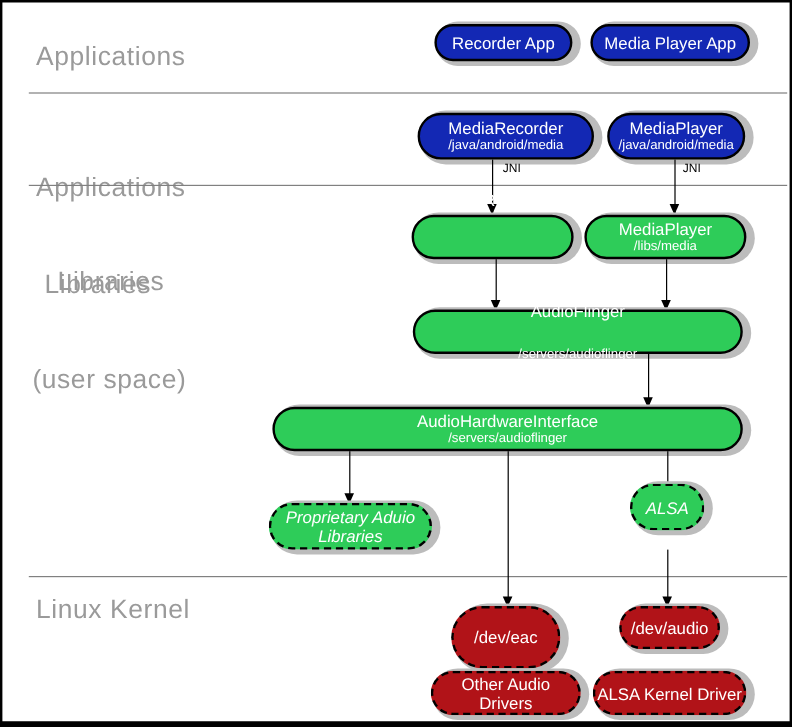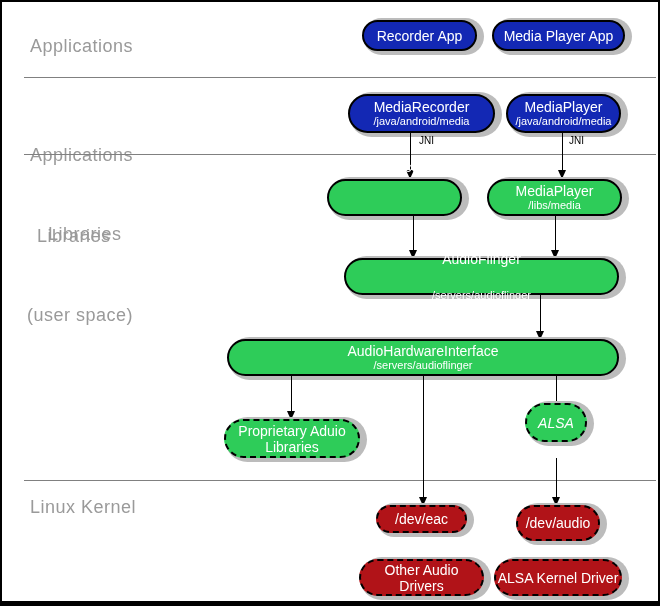--- a/index.html
+++ b/index.html
@@ -4,21 +4,21 @@
 <style>
   html,body { margin:0; padding:0; background:#fff; }
   #frame {
     position:relative; width:660px; height:606px;
     box-sizing:border-box; background:#ffffff;
     border:2px solid #000; border-bottom-width:5px;
     font-family:"Liberation Sans", sans-serif;
     overflow:hidden;
   }
   .layer-label {
-    position:absolute; color:#9a9a9a; font-size:18px; line-height:27px;
+    position:absolute; color:#9a9a9a; font-size:22px; line-height:27px;
     letter-spacing:0.5px; white-space:pre;
   }
   .divider {
     position:absolute; left:22px; width:632px; height:0;
     border-top:1px solid #808080;
   }
   .pill {
     position:absolute; box-sizing:border-box;
     border:2px solid #000; border-radius:999px;
     display:flex; flex-direction:column; align-items:center; justify-content:center;
@@ -81,21 +81,21 @@
 
   <div class="arrow" style="left:408px;top:131px;height:45px;">
       <i class="head"></i>
     </div>
   <div class="arrow" style="left:560px;top:131px;height:45px;">
       <i class="head"></i>
     </div>
   <div class="edge-label" style="left:417px;top:133px;">JNI</div>
   <div class="edge-label" style="left:567px;top:133px;">JNI</div>
 
-  <div class="pill green" style="left:325px;top:177px;width:135px;height:37px;gap:48px;">
+  <div class="pill green" style="left:341px;top:177px;width:135px;height:37px;gap:48px;">
     <div class="pill-title">Media Recorder</div>
     <div class="pill-sub">/extlibs/pv/android</div>
   </div>
   <div class="pill green" style="left:485px;top:177px;width:135px;height:37px;">
     <div class="pill-title">MediaPlayer</div>
     <div class="pill-sub">/libs/media</div>
   </div>
 
   <div class="arrow" style="left:411px;top:214px;height:42px;">
       <i class="head"></i>
@@ -121,32 +121,32 @@
   <div class="arrow" style="left:289px;top:374px;height:43px;">
       <i class="head"></i>
     </div>
   <div class="arrow" style="left:421px;top:374px;height:129px;">
       <i class="head"></i>
     </div>
   <div class="arrow" style="left:554px;top:374px;height:43px;">
       <i class="head"></i>
     </div>
 
-  <div class="pill green dashed" style="left:222px;top:417px;width:136px;height:39px;">
+  <div class="pill green dashed" style="left:222px;top:417px;width:136px;height:39px;font-style:italic;">
     <div class="pill-title wrap">Proprietary Aduio Libraries</div>
   </div>
   <div class="pill green dashed" style="left:523px;top:401px;width:62px;height:39px;font-style:italic;">
     <div class="pill-title">ALSA</div>
   </div>
 
   <div class="arrow" style="left:554px;top:456px;height:47px;">
       <i class="head"></i>
     </div>
 
-  <div class="pill red dashed" style="left:374px;top:503px;width:91px;height:28px;">
+  <div class="pill red dashed" style="left:374px;top:503px;width:91px;height:52px;">
     <div class="pill-title">/dev/eac</div>
   </div>
   <div class="pill red dashed" style="left:514px;top:503px;width:84px;height:36px;">
     <div class="pill-title">/dev/audio</div>
   </div>
 
   <div class="pill red dashed" style="left:357px;top:557px;width:125px;height:37px;">
     <div class="pill-title">Other Audio Drivers</div>
   </div>
   <div class="pill red dashed" style="left:492px;top:557px;width:128px;height:37px;">

